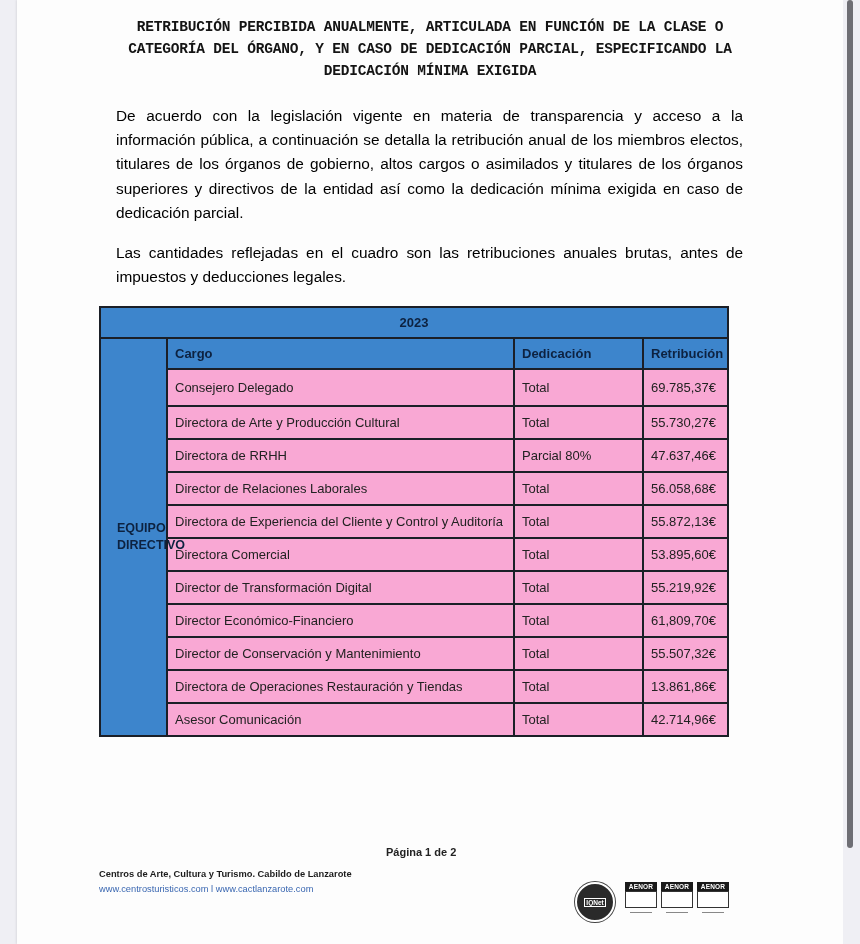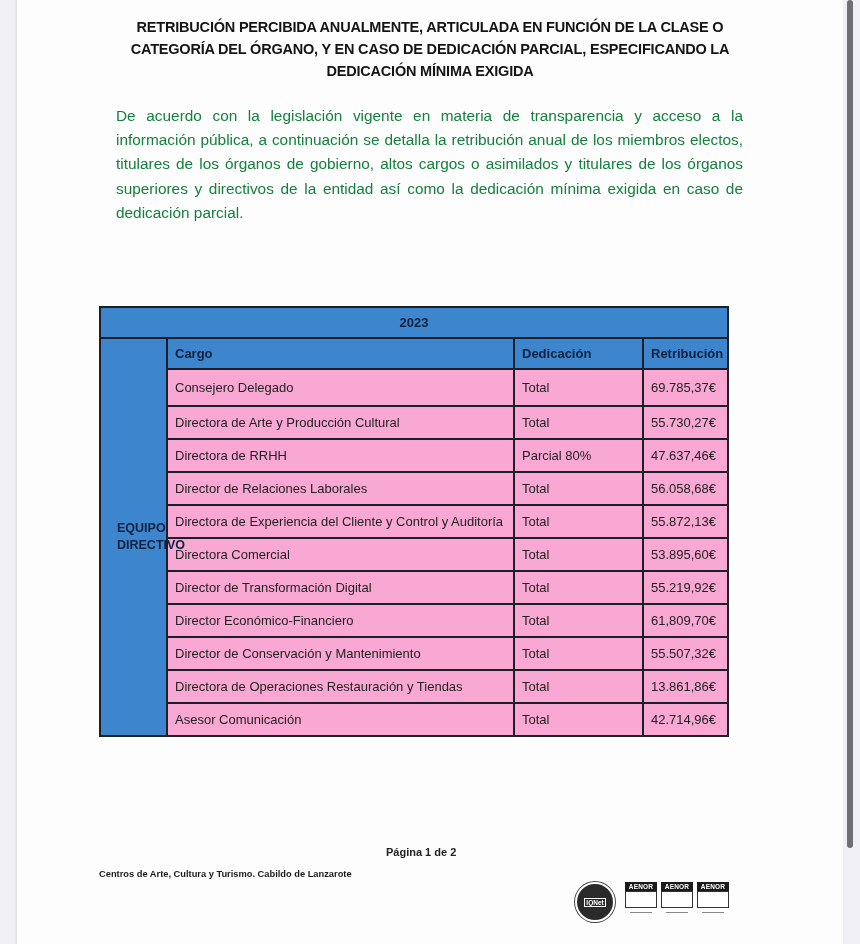--- a/index.html
+++ b/index.html
@@ -11,26 +11,26 @@
       color: #1c1c1c;
     }
     .page {
       position: absolute; left: 17px; top: 0; width: 826px; height: 944px;
       background: #fdfdfd;
       box-shadow: 1px 0 2px rgba(0,0,0,0.08), -1px 0 2px rgba(0,0,0,0.08);
     }
     .title {
       position: absolute; left: 100px; top: 16px; width: 626px;
       text-align: center; font-weight: bold; font-size: 14.5px; line-height: 22px;
-      letter-spacing: -0.2px; color: #141414;
+      letter-spacing: -0.2px; color: #141414; font-family: Liberation Mono, monospace;
     }
     .para {
       position: absolute; left: 99px; width: 627px;
       font-size: 15.4px; line-height: 24.2px; text-align: justify;
-      text-align-last: left; color: #15803d;
+      text-align-last: left; color: #000000;
     }
     .para1 { top: 104px; }
     .para2 { top: 241px; }
 
     table.ret {
       position: absolute; left: 99px; top: 306px; width: 628px;
       border-collapse: collapse; table-layout: fixed;
       font-size: 13.2px;
     }
     table.ret td, table.ret th {
@@ -62,20 +62,21 @@
 
     .scroll-track { position: absolute; left: 843px; top: 0; width: 17px; height: 944px; background: #efeff4; }
     .scroll-thumb { position: absolute; left: 847px; top: 0; width: 6px; height: 848px; background: #6e6e74; border-radius: 3px; }
   </style>
 </head>
 <body>
 
 <div class="page">
   <div class="title">RETRIBUCIÓN PERCIBIDA ANUALMENTE, ARTICULADA EN FUNCIÓN DE LA CLASE O CATEGORÍA DEL ÓRGANO, Y EN CASO DE DEDICACIÓN PARCIAL, ESPECIFICANDO LA DEDICACIÓN MÍNIMA EXIGIDA</div>
   <div class="para para1">De acuerdo con la legislación vigente en materia de transparencia y acceso a la información pública, a continuación se detalla la retribución anual de los miembros electos, titulares de los órganos de gobierno, altos cargos o asimilados y titulares de los órganos superiores y directivos de la entidad así como la dedicación mínima exigida en caso de dedicación parcial.</div>
+  <div class="para para2">Las cantidades reflejadas en el cuadro son las retribuciones anuales brutas, antes de impuestos y deducciones legales.</div>
 </div>
 
 <table class="ret">
   <colgroup>
     <col style="width:67px">
     <col style="width:347px">
     <col style="width:129px">
     <col style="width:85px">
   </colgroup>
   <thead>
@@ -147,20 +148,21 @@
         <td class="cell">Total</td>
         <td class="cell">42.714,96€</td>
       </tr>
     </tbody>
 </table>
 
 <div class="pageno">Página 1 de 2</div>
 
 <div class="footer">
   <div class="org">Centros de Arte, Cultura y Turismo. Cabildo de Lanzarote</div>
+  <div class="links">www.centrosturisticos.com l www.cactlanzarote.com</div>
 </div>
 
 <div class="certs">
   <div class="iqnet">
     <span>IQNet</span>
   </div>
   <div class="aenor">
     <div class="top">AENOR</div>
     <div class="box"></div>
     <div class="code"></div>

